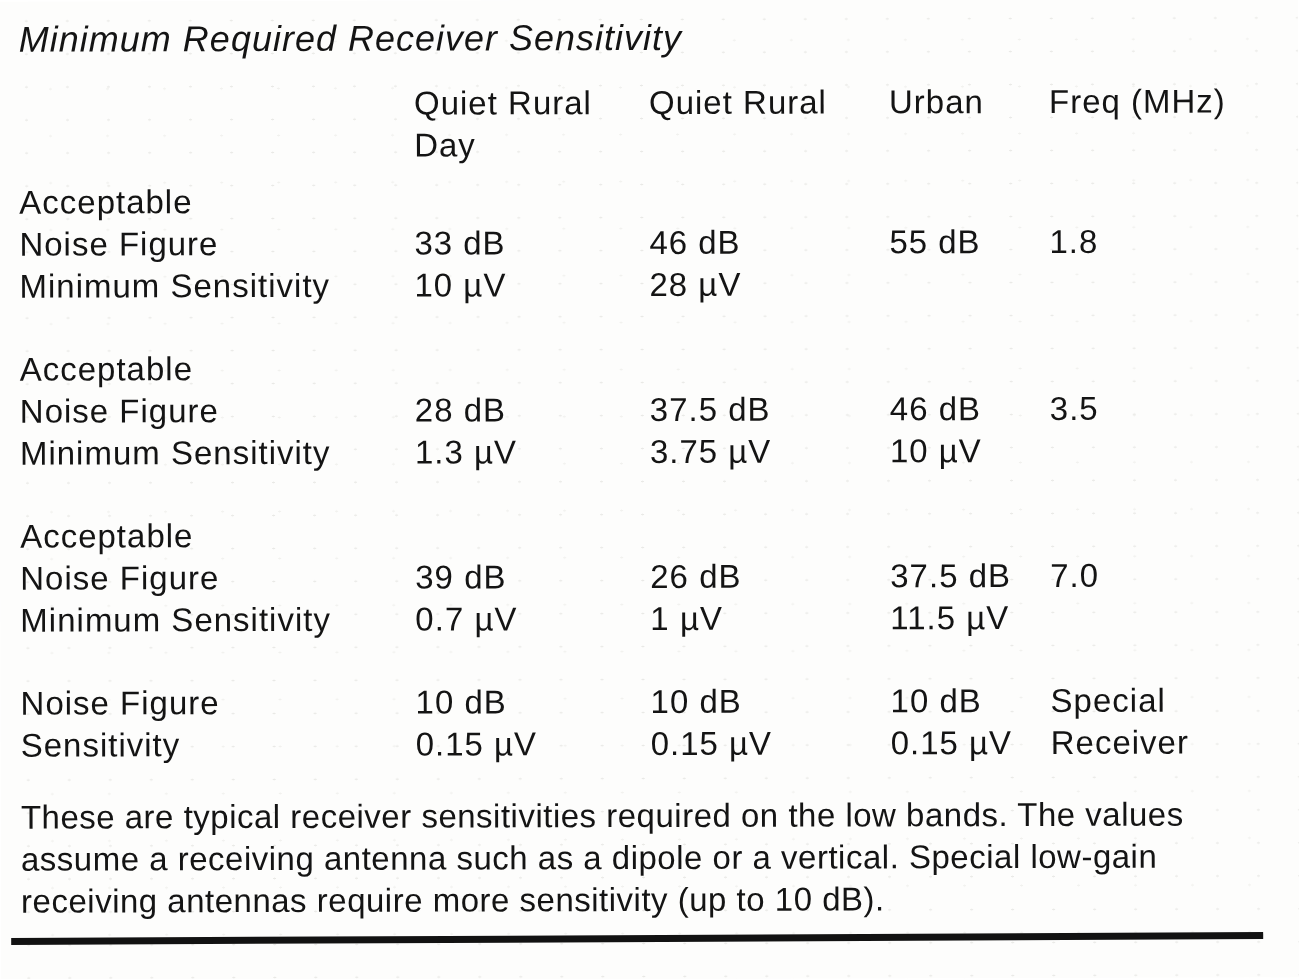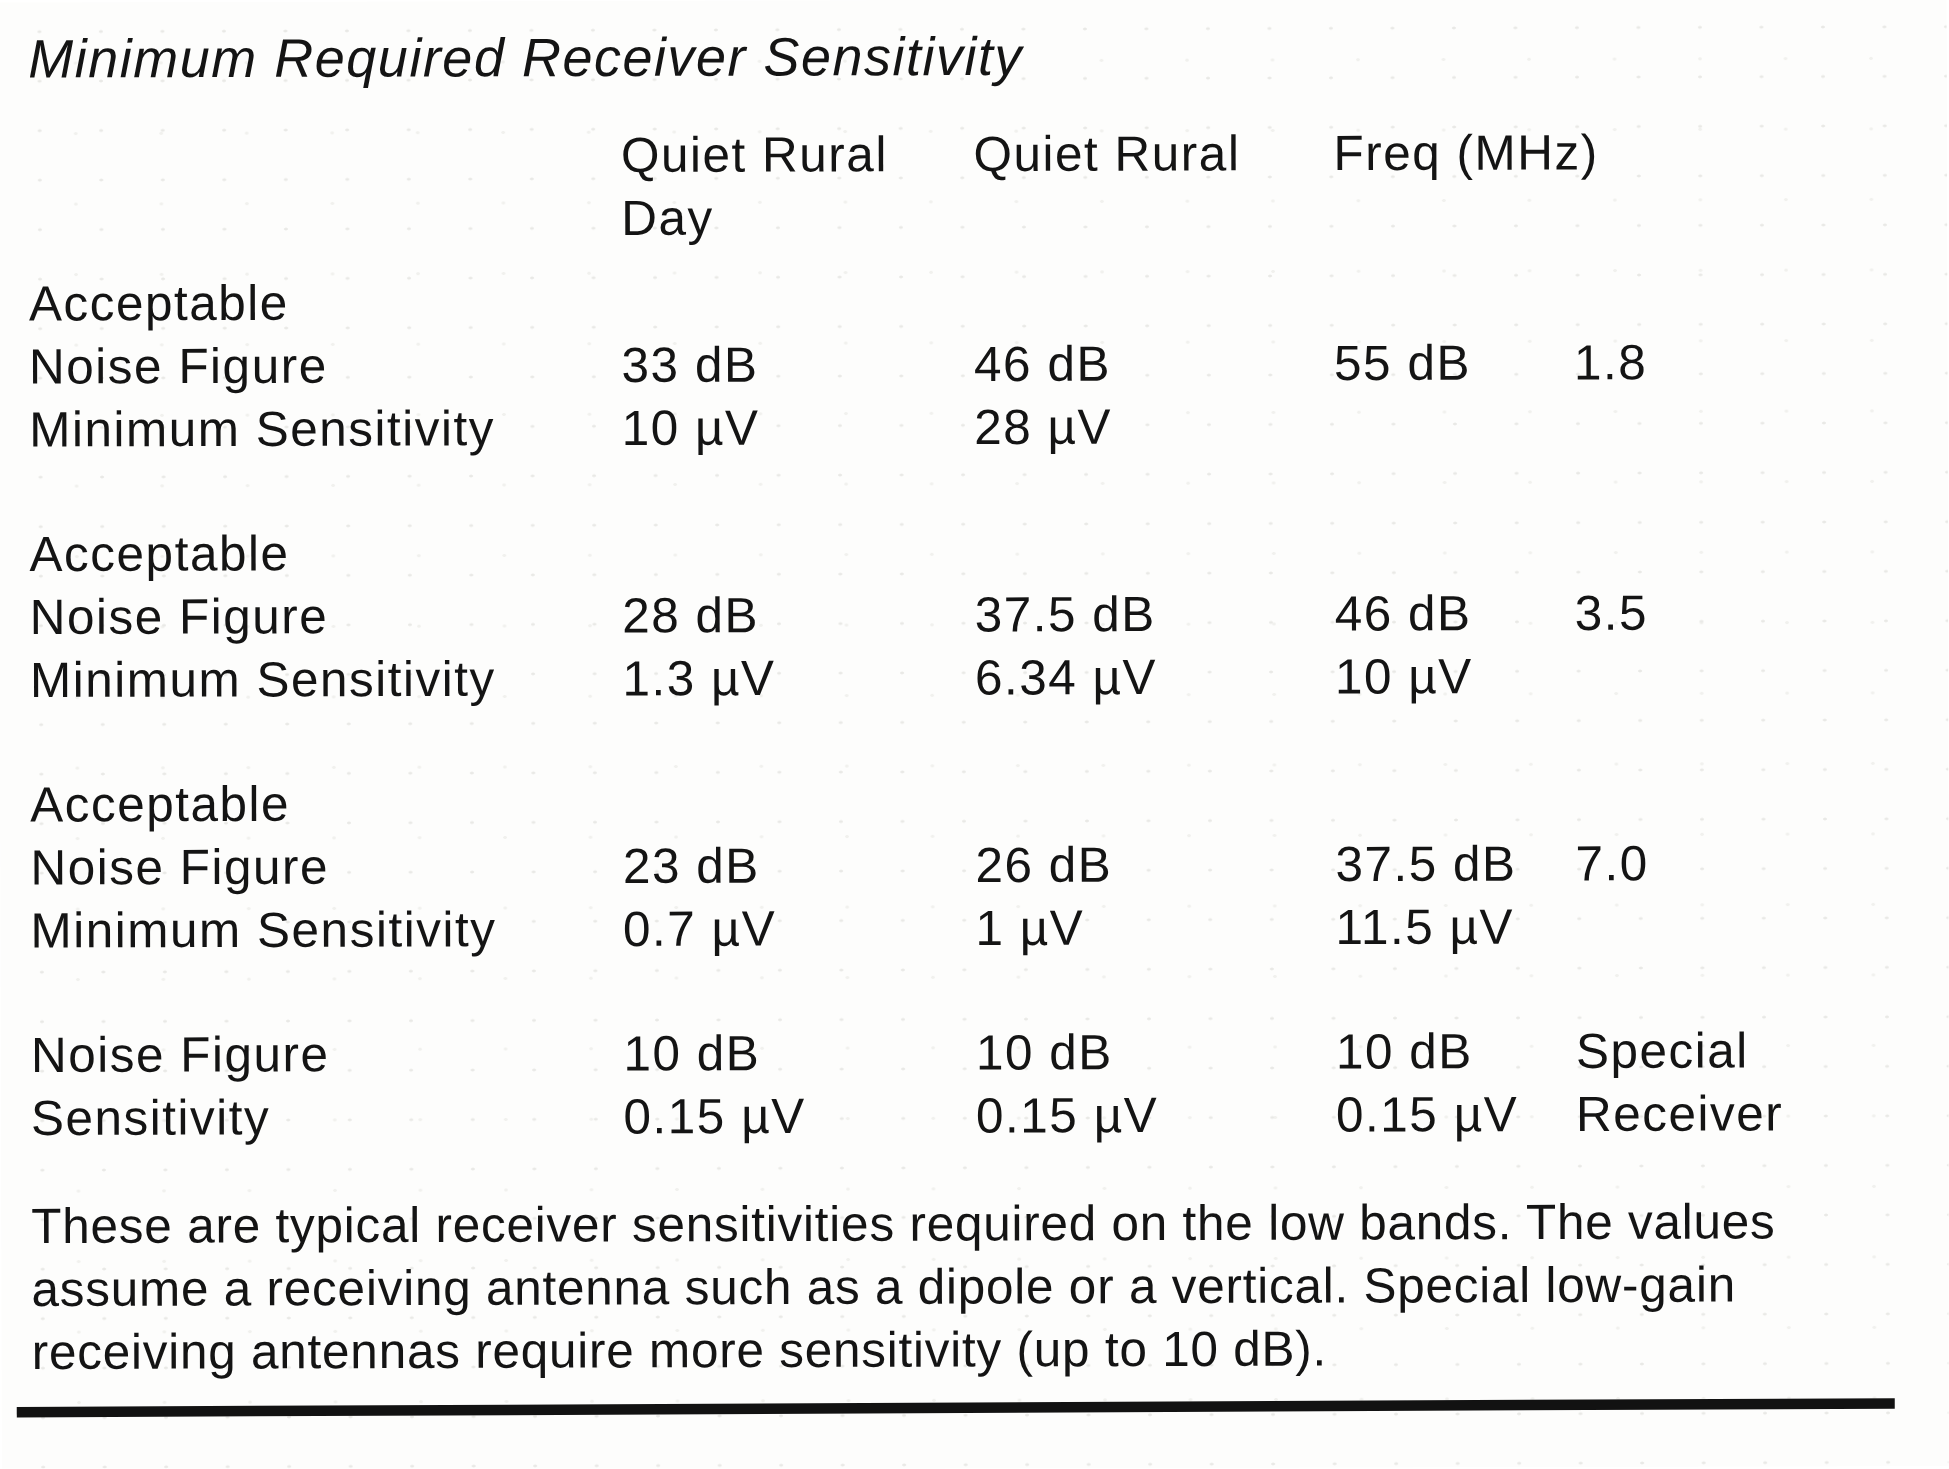--- a/index.html
+++ b/index.html
@@ -71,20 +71,24 @@
   <div class="grid header-block">
     <div class="cell"></div>
     <div class="cell italic">
       <div>Quiet Rural</div>
       <div>Day</div>
     </div>
     <div class="cell italic">
       <div>Quiet Rural</div>
     </div>
     <div class="cell italic">
+      <div>Urban</div>
+      <div></div>
+    </div>
+    <div class="cell italic">
       <div>Freq (MHz)</div>
       <div></div>
     </div>
   </div>
 
   <div class="group-1">
     <div class="grid">
       <div class="cell">Acceptable</div>
     </div>
     <div class="grid">
@@ -109,33 +113,33 @@
     <div class="grid">
       <div class="cell">Noise Figure</div>
       <div class="cell">28 dB</div>
       <div class="cell">37.5 dB</div>
       <div class="cell">46 dB</div>
       <div class="cell">3.5</div>
     </div>
     <div class="grid">
       <div class="cell">Minimum Sensitivity</div>
       <div class="cell">1.3 µV</div>
-      <div class="cell">6.34 µV</div>
+      <div class="cell">3.75 µV</div>
       <div class="cell">10 µV</div>
       <div class="cell"></div>
     </div>
   </div>
 
   <div class="group">
     <div class="grid">
       <div class="cell">Acceptable</div>
     </div>
     <div class="grid">
       <div class="cell">Noise Figure</div>
-      <div class="cell">23 dB</div>
+      <div class="cell">39 dB</div>
       <div class="cell">26 dB</div>
       <div class="cell">37.5 dB</div>
       <div class="cell">7.0</div>
     </div>
     <div class="grid">
       <div class="cell">Minimum Sensitivity</div>
       <div class="cell">0.7 µV</div>
       <div class="cell">1 µV</div>
       <div class="cell">11.5 µV</div>
       <div class="cell"></div>

